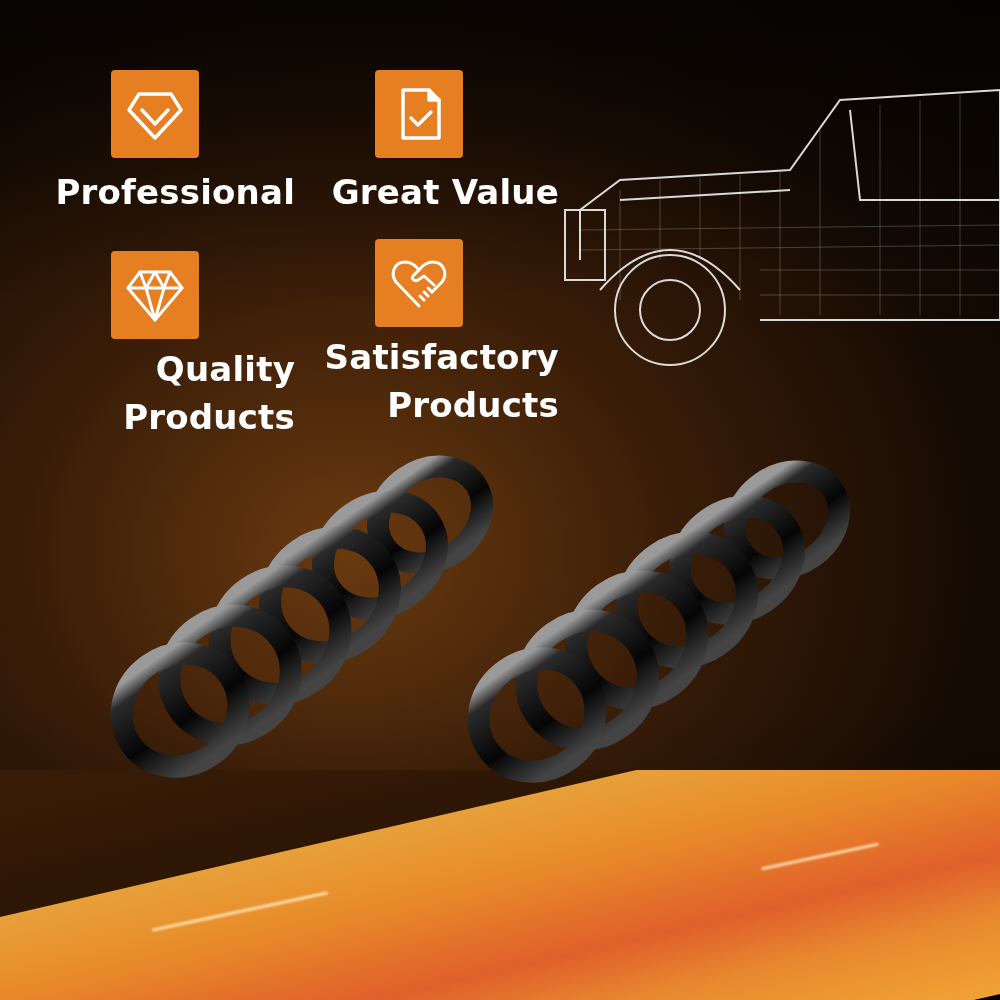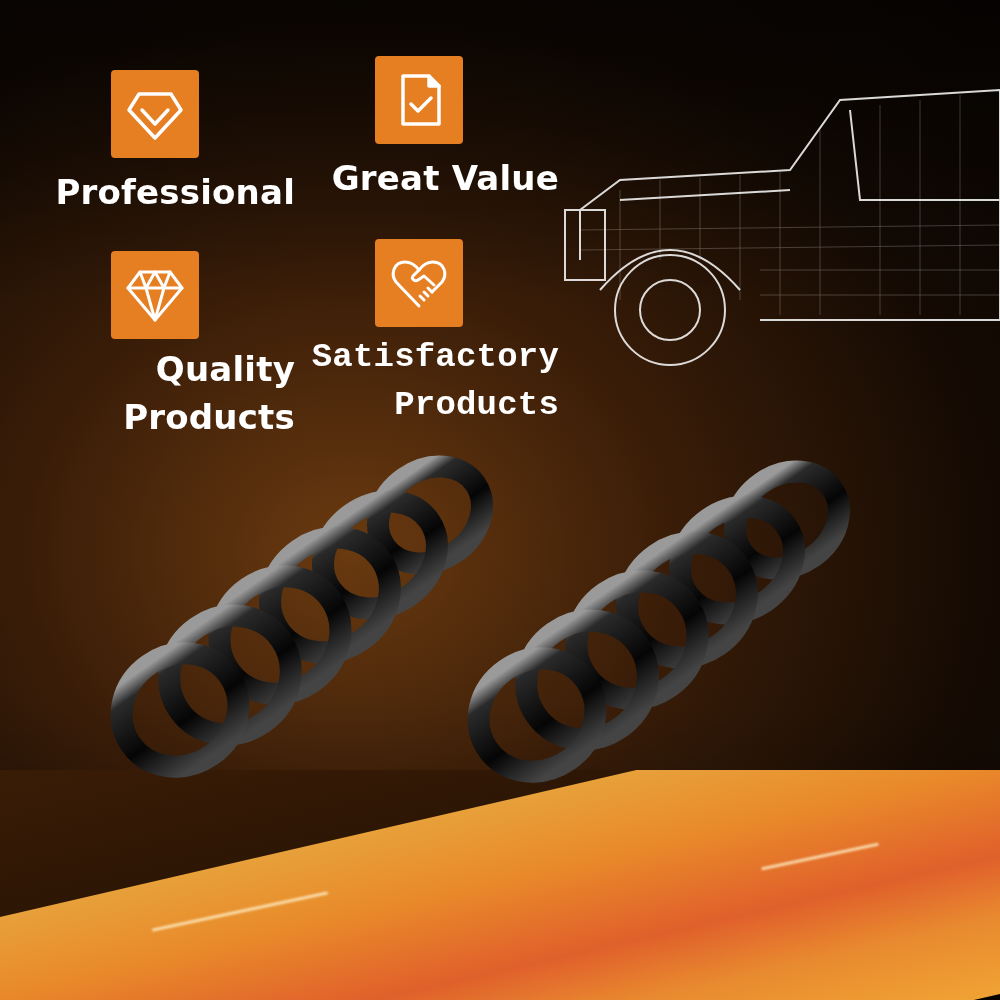--- a/index.html
+++ b/index.html
@@ -52,21 +52,21 @@
 <div class="feature" style="left:15px;top:70px;">
   <div class="icon-box">
     <svg width="60" height="60" viewBox="0 0 60 60" fill="none" stroke="#fff" stroke-width="3.5" stroke-linejoin="round" stroke-linecap="round">
       <path d="M14 10 L46 10 L56 26 L30 54 L4 26 Z"></path>
       <path d="M17 26 L30 40 L43 26"></path>
     </svg>
   </div>
   <div class="label">Professional</div>
 </div>
 
-<div class="feature" style="left:279px;top:56px;">
+<div class="feature" style="left:279px;top:70px;">
   <div class="icon-box">
     <svg width="60" height="60" viewBox="0 0 60 60" fill="none" stroke="#fff" stroke-width="3.5" stroke-linejoin="round" stroke-linecap="round">
       <path d="M14 6 L40 6 L50 16 L50 54 L14 54 Z"></path>
       <path d="M40 6 L40 16 L50 16" fill="#fff"></path>
       <path d="M22 34 L29 41 L42 28"></path>
     </svg>
   </div>
   <div class="label">Great Value</div>
 </div>
 
@@ -76,21 +76,21 @@
       <path d="M16 8 L46 8 L58 24 L31 56 L4 24 Z"></path>
       <path d="M4 24 L58 24"></path>
       <path d="M16 8 L22 24 L31 56 L40 24 L46 8"></path>
       <path d="M22 24 L31 8 L40 24"></path>
     </svg>
   </div>
   <div class="label" style="margin-top:6px;">Quality</div>
   <div class="label" style="margin-top:0;">Products</div>
 </div>
 
-<div class="feature" style="left:279px;top:239px;font-family:Liberation Mono, monospace;">
+<div class="feature" style="left:279px;top:239px;">
   <div class="icon-box">
     <svg width="62" height="62" viewBox="0 0 62 62" fill="none" stroke="#fff" stroke-width="3" stroke-linejoin="round" stroke-linecap="round">
       <path d="M31 54 L8 30 C2 22 6 10 17 10 C24 10 28 14 31 18 C34 14 38 10 45 10 C56 10 60 22 54 30 L44 40"></path>
       <path d="M31 18 L25 24 C23 27 27 30 30 28 L36 24 L46 33"></path>
       <path d="M44 40 L40 36 M40 44 L36 40 M36 48 L32 44"></path>
     </svg>
   </div>
   <div class="label" style="margin-top:6px;">Satisfactory</div>
   <div class="label" style="margin-top:0;">Products</div>
 </div>

